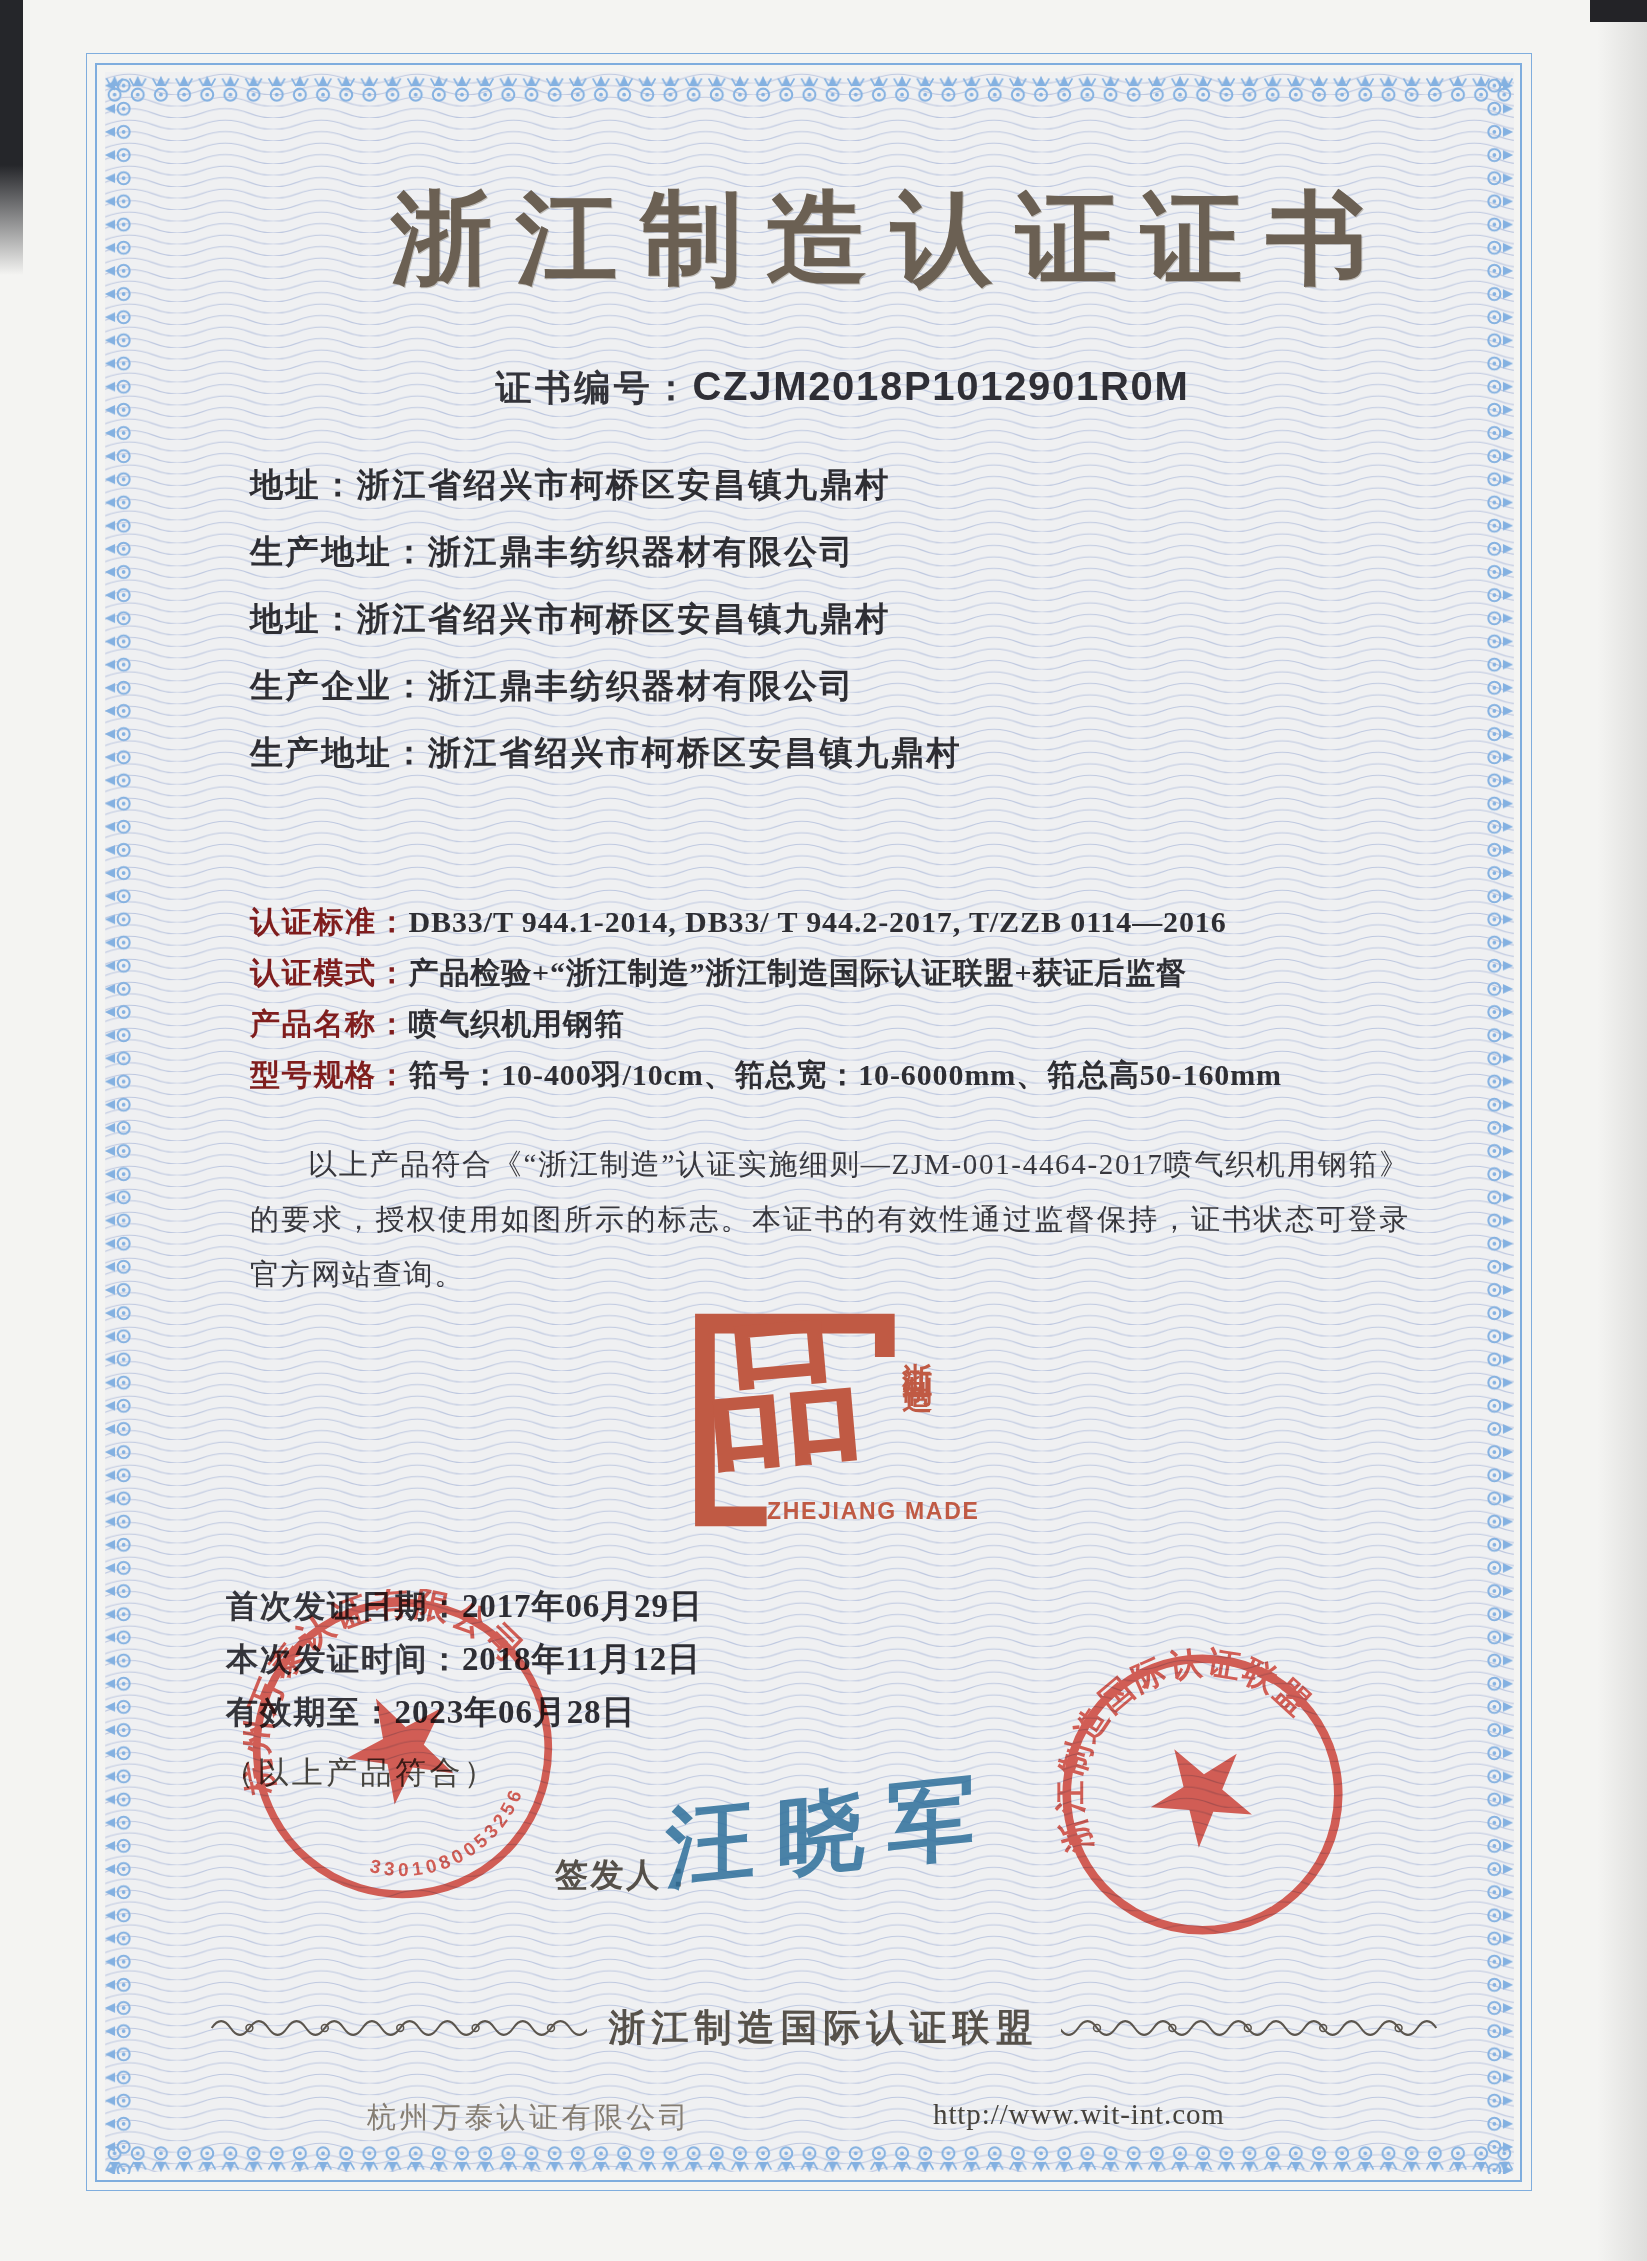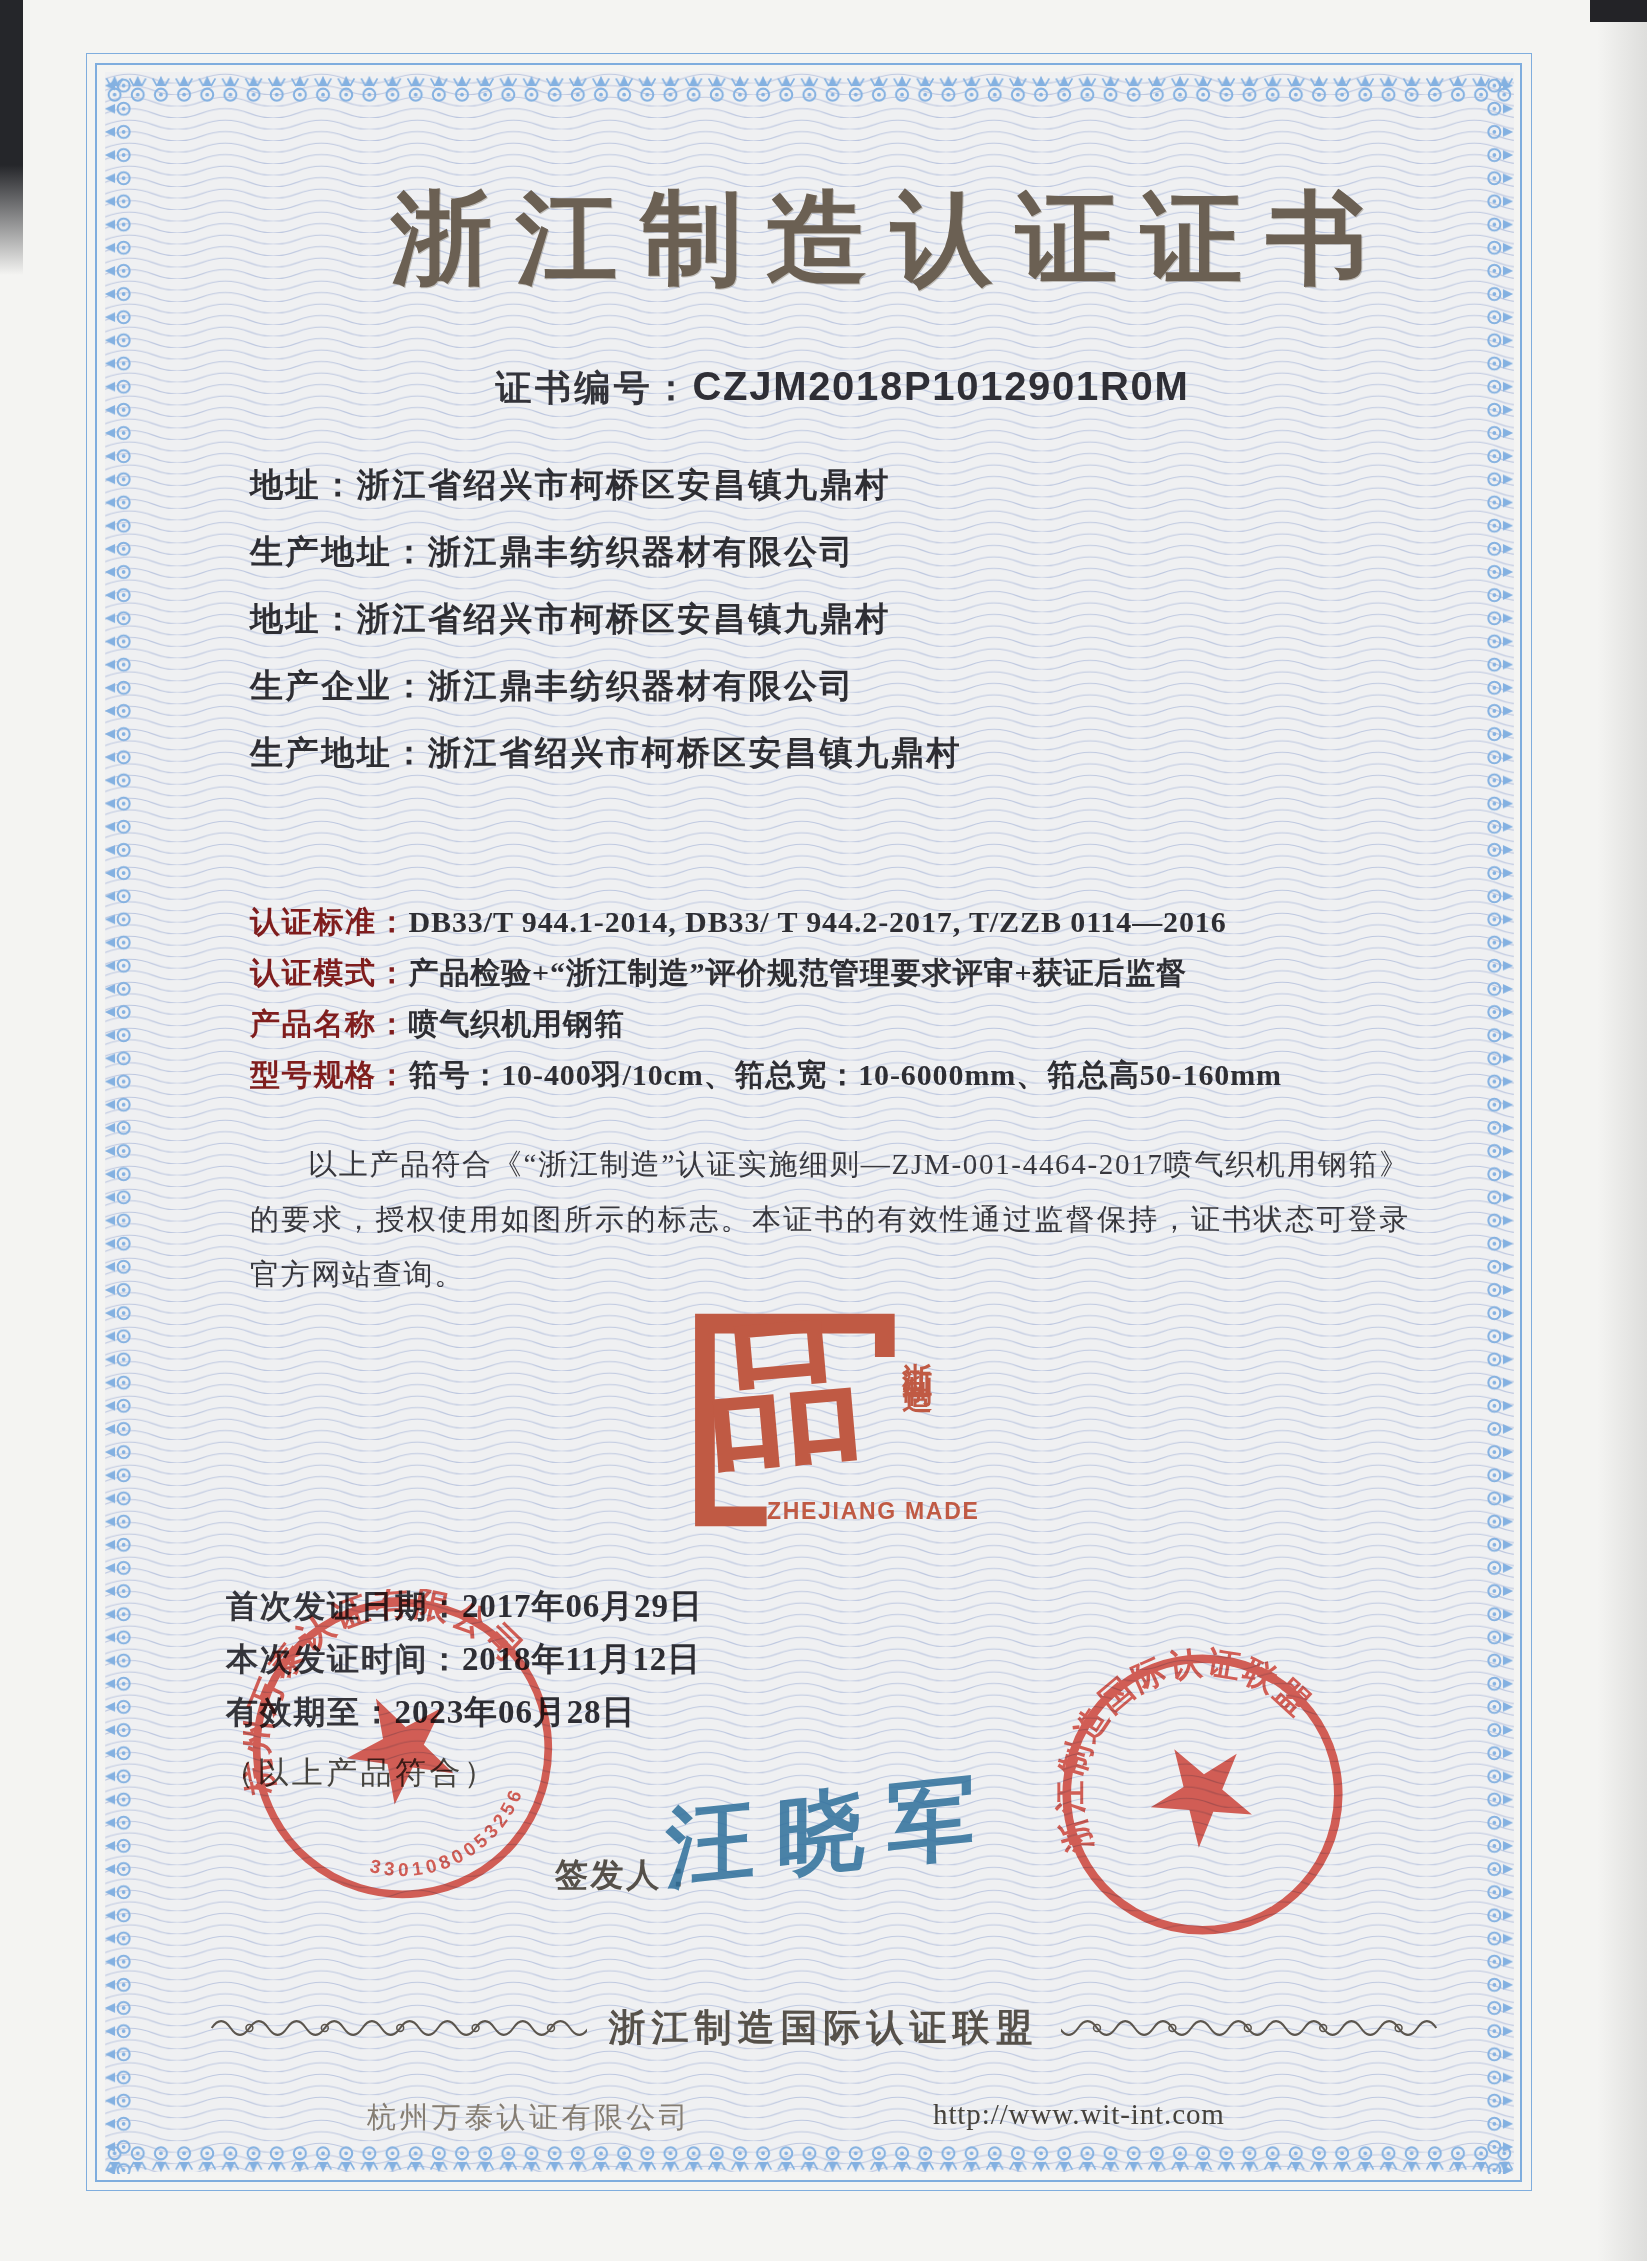--- a/index.html
+++ b/index.html
@@ -145,21 +145,21 @@
   <div class="abs fields">
     <div class="field-row"><span class="f-label">地址：</span><span class="f-value">浙江省绍兴市柯桥区安昌镇九鼎村</span></div>
     <div class="field-row"><span class="f-label">生产地址：</span><span class="f-value">浙江鼎丰纺织器材有限公司</span></div>
     <div class="field-row"><span class="f-label">地址：</span><span class="f-value">浙江省绍兴市柯桥区安昌镇九鼎村</span></div>
     <div class="field-row"><span class="f-label">生产企业：</span><span class="f-value">浙江鼎丰纺织器材有限公司</span></div>
     <div class="field-row"><span class="f-label">生产地址：</span><span class="f-value">浙江省绍兴市柯桥区安昌镇九鼎村</span></div>
   </div>
 
   <div class="abs details">
     <div class="detail-row"><span class="f-label">认证标准：</span><span class="f-value">DB33/T 944.1-2014, DB33/ T 944.2-2017, T/ZZB 0114—2016</span></div>
-    <div class="detail-row"><span class="f-label">认证模式：</span><span class="f-value">产品检验+“浙江制造”评价规范管理要求评审+获证后监督</span></div>
+    <div class="detail-row"><span class="f-label">认证模式：</span><span class="f-value">产品检验+“浙江制造”浙江制造国际认证联盟+获证后监督</span></div>
     <div class="detail-row"><span class="f-label">产品名称：</span><span class="f-value">喷气织机用钢筘</span></div>
     <div class="detail-row"><span class="f-label">型号规格：</span><span class="f-value">筘号：10-400羽/10cm、筘总宽：10-6000mm、筘总高50-160mm</span></div>
   </div>
 
   <div class="abs statement">以上产品符合《“浙江制造”认证实施细则—ZJM-001-4464-2017喷气织机用钢筘》的要求，授权使用如图所示的标志。本证书的有效性通过监督保持，证书状态可登录官方网站查询。</div>
 
   <div class="abs logo">
     <svg class="abs" style="left:0;top:0;" width="254" height="233" viewBox="0 0 296 272">
       <path d="M95,248 L23,248 L23,23 L233,23 L233,62" fill="none" stroke="#c05a44" stroke-width="23" stroke-linecap="butt"></path>
     </svg>

